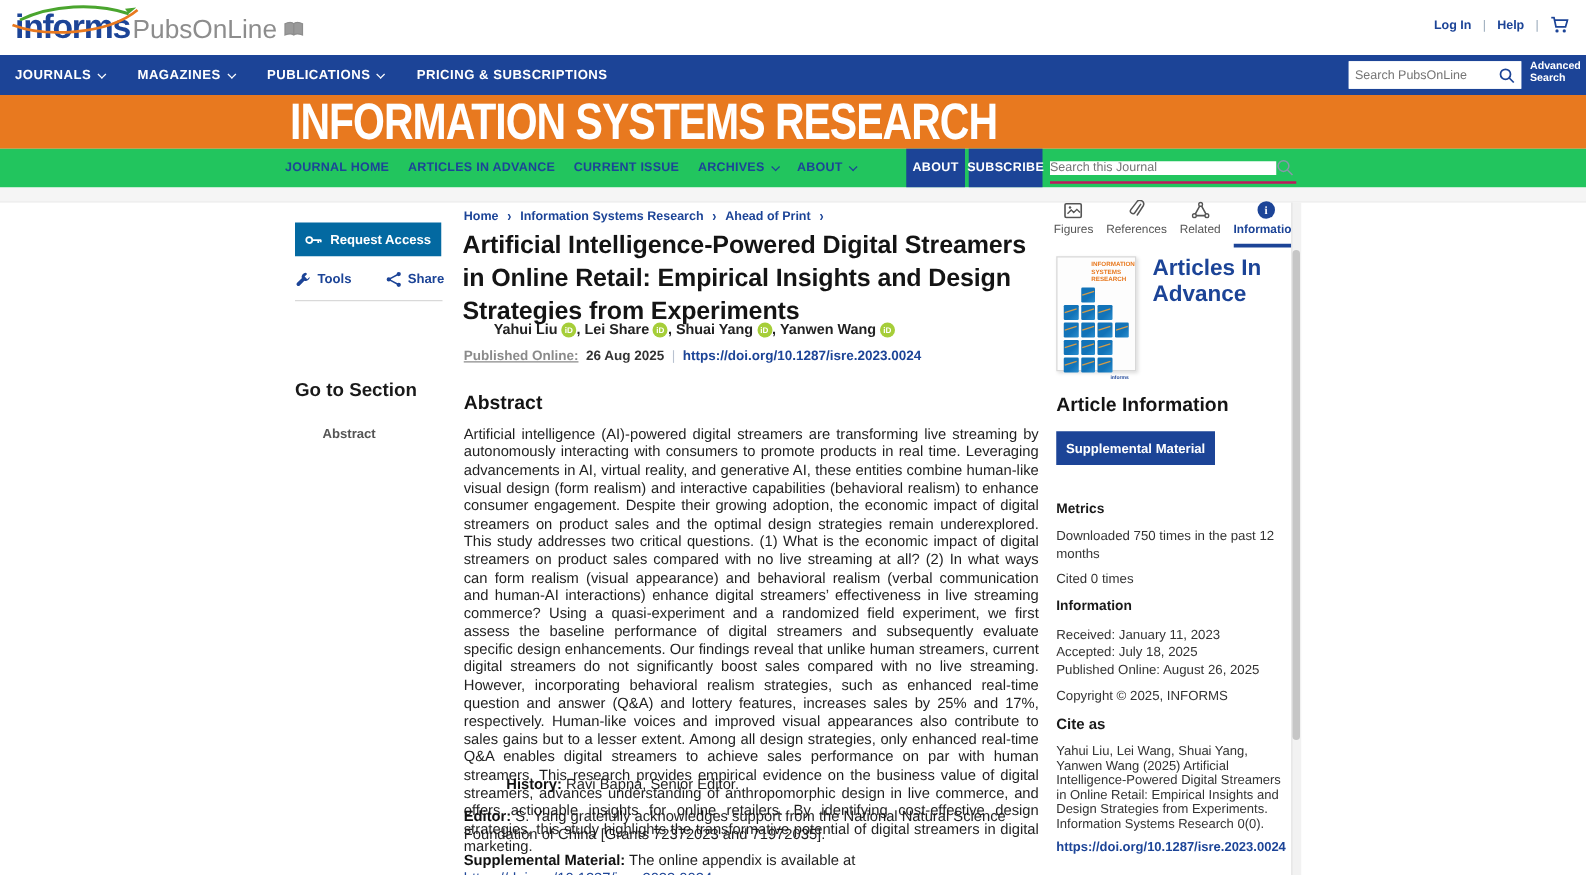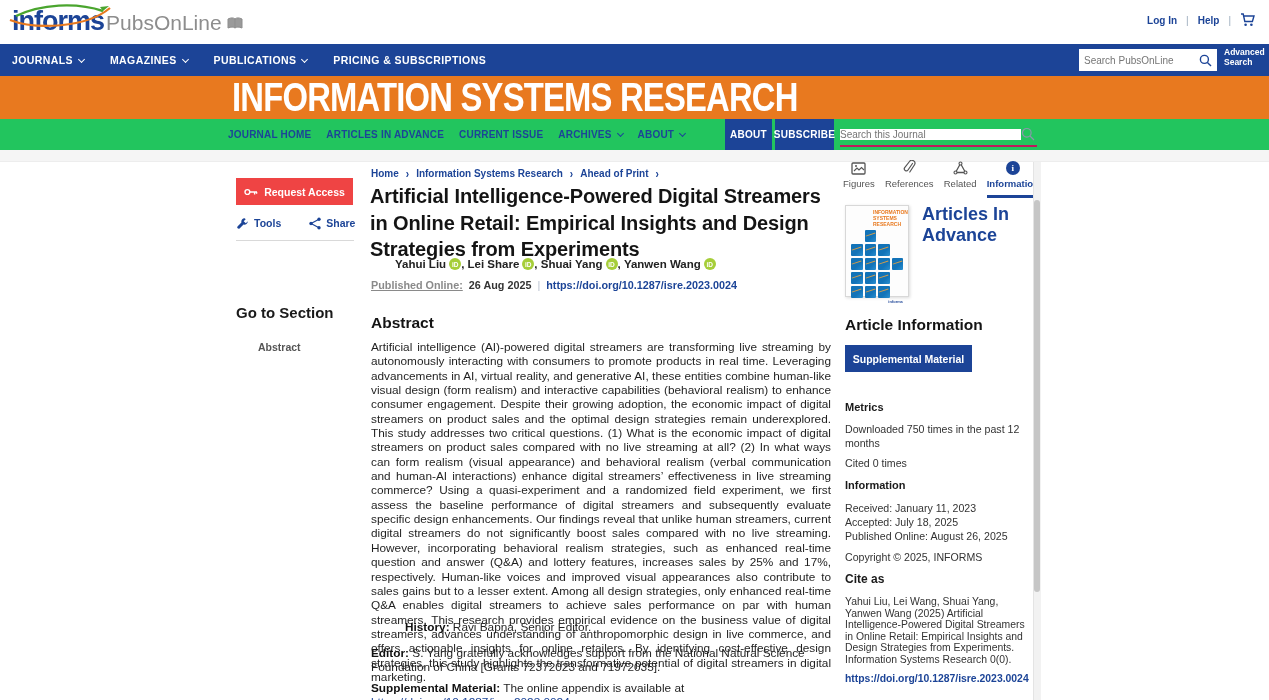--- a/index.html
+++ b/index.html
@@ -38,21 +38,21 @@
   .jbtn { position:absolute; top:0; height:31px; background:#1c4497; color:#fff; font-size:10px; font-weight:700; display:flex; align-items:center; justify-content:center; cursor:pointer; letter-spacing:.3px; }
   .jbtn.submit { left:725px; width:47px; }
   .jbtn.subscribe { left:775px; width:59px; }
   .journal-search { position:absolute; left:840px; top:4px; width:197px; height:24px; border-bottom:2px solid #be185d; display:flex; align-items:center; }
   .journal-search input { flex:1; border:none; outline:none; font-size:10px; color:#888; font-family:"Liberation Sans",sans-serif; }
   .journal-search .mag { color:#8a97ab; margin-right:2px; }
 
   .gray-strip { position:absolute; left:0; top:150px; width:1269px; height:12px; background:#f5f5f5; border-bottom:1px solid #ededed; }
 
   
-  .request-access { position:absolute; left:236px; top:178px; width:117px; height:27px; background:#ef4444; color:#fff; font-size:10.5px; font-weight:700; display:flex; align-items:center; justify-content:center; gap:6px; cursor:pointer; }
+  .request-access { position:absolute; left:236px; top:178px; width:117px; height:27px; background:#0369a1; color:#fff; font-size:10.5px; font-weight:700; display:flex; align-items:center; justify-content:center; gap:6px; cursor:pointer; }
   .tools-share { position:absolute; left:236px; top:212px; width:118px; display:flex; align-items:center; }
   .ts-item { display:flex; align-items:center; gap:5px; color:#1c4497; font-size:10.5px; font-weight:700; cursor:pointer; }
   .ts-div { width:1px; height:22px; background:#d9d9d9; margin:0 14px; }
   .ts-rule { position:absolute; left:236px; top:240px; width:118px; height:1px; background:#d9d9d9; }
   .go-to-section { position:absolute; left:236px; top:304px; font-size:15px; font-weight:700; color:#1a1a1a; }
   .section-link { position:absolute; left:258px; top:341px; font-size:10.5px; font-weight:700; color:#555; cursor:pointer; }
 
   
   .breadcrumb { position:absolute; left:371px; top:168px; display:flex; align-items:center; gap:7px; font-size:10px; font-weight:700; color:#1c4497; }
   .breadcrumb .bsep { color:#1c4497; font-size:10px; transform:scaleY(1.2); }

